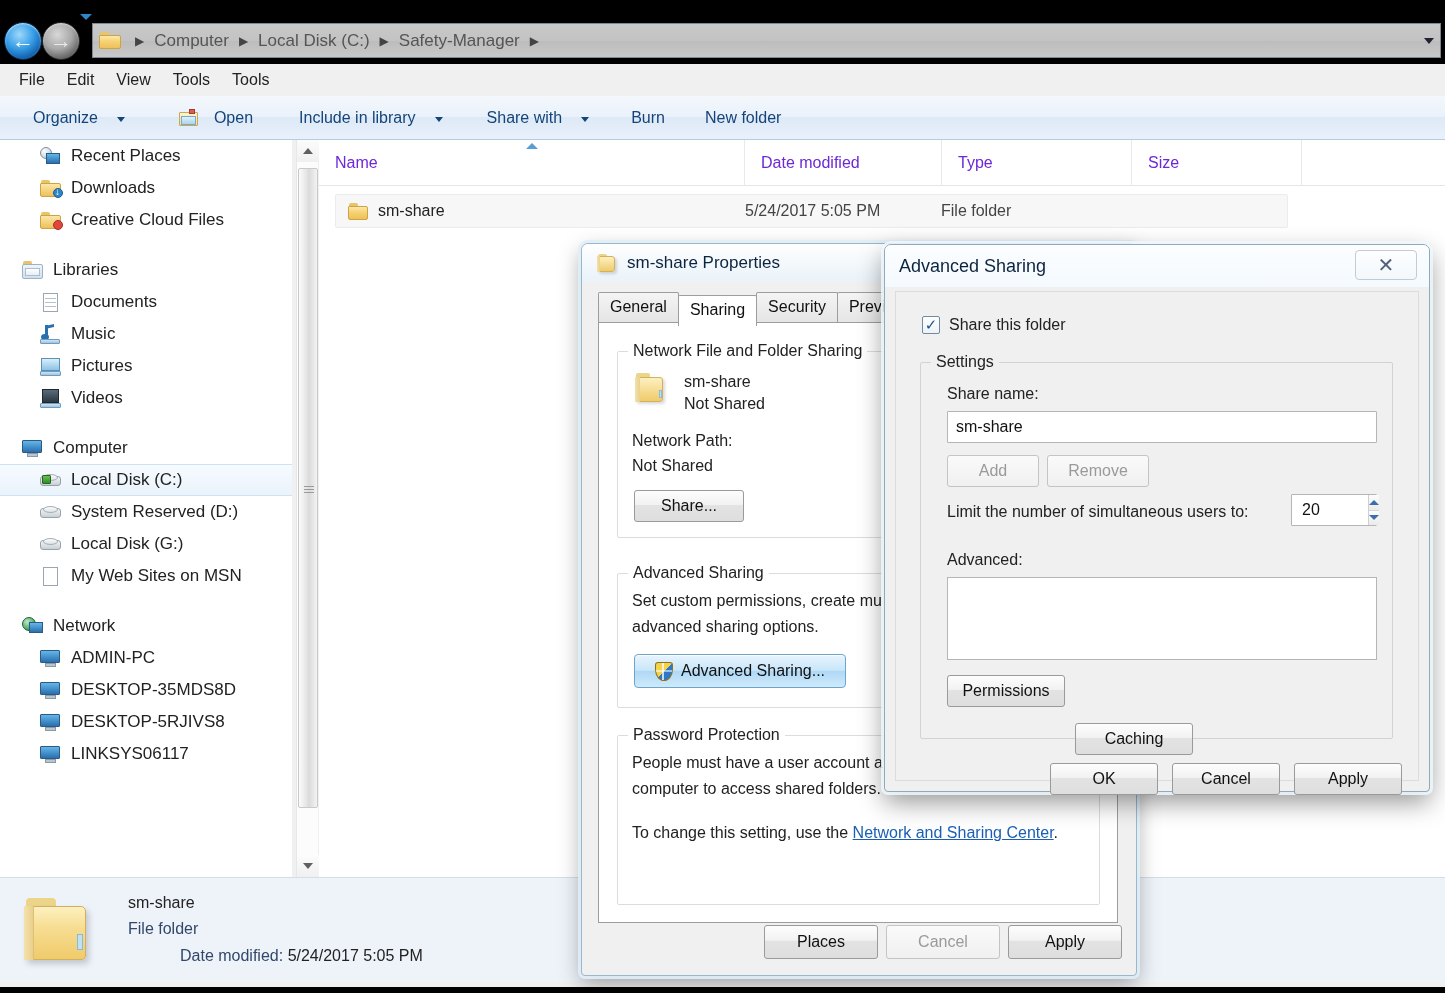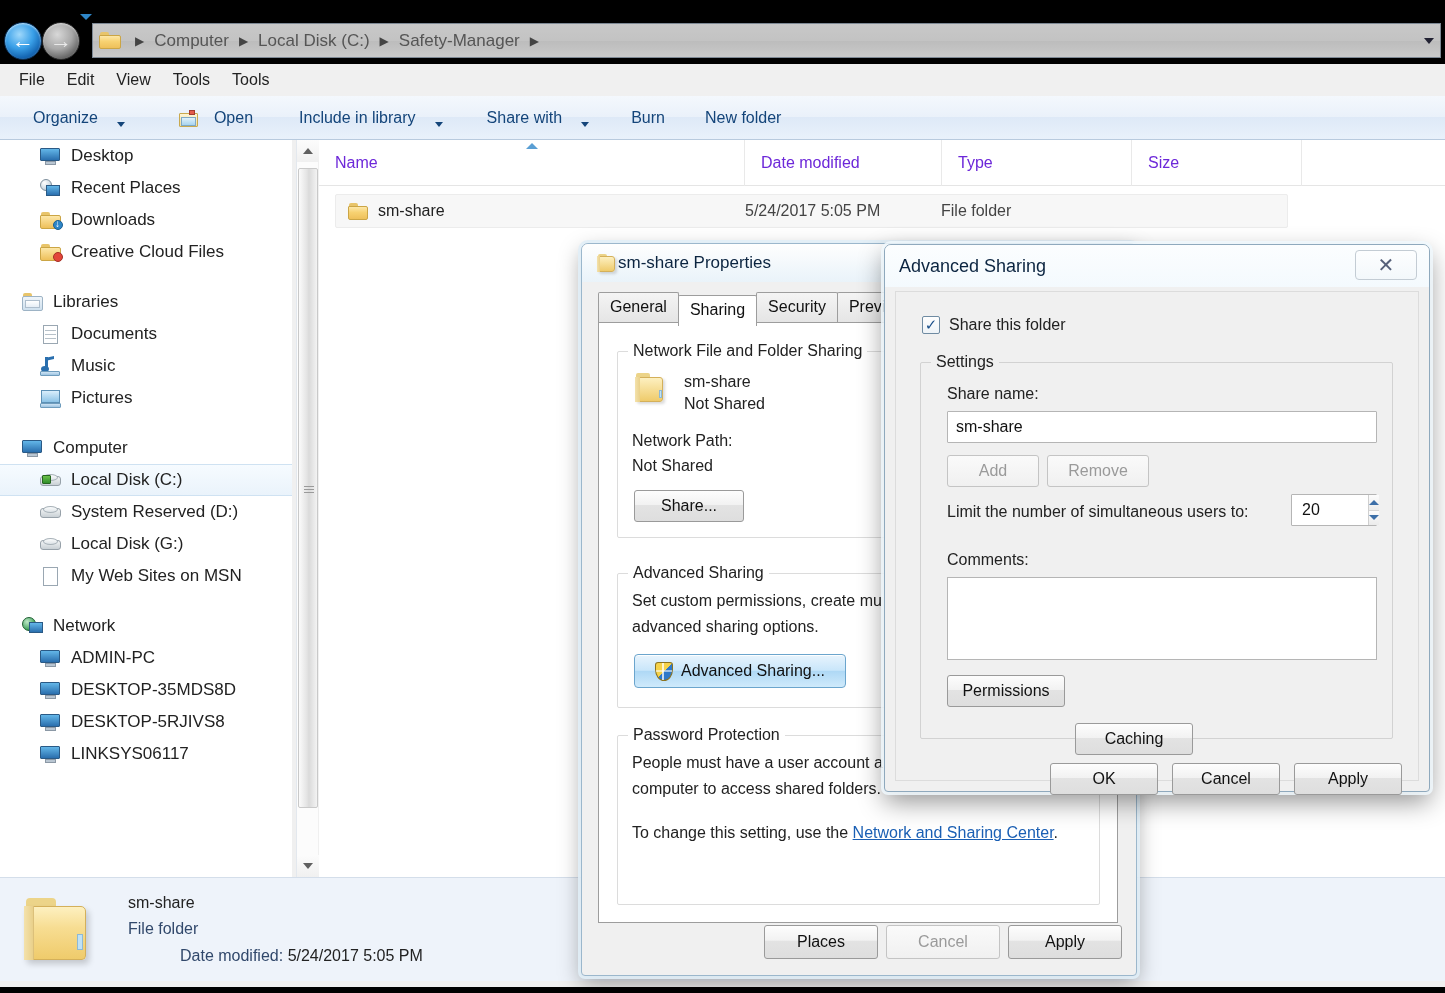--- a/index.html
+++ b/index.html
@@ -85,21 +85,21 @@
   .menuitem { font-size:16px; color:#222; padding:2px 11px; cursor:default; }
 
   
   .cmdbar {
     position:absolute; left:0; top:96px; width:1445px; height:44px;
     background: linear-gradient(to bottom, #f4f8fd 0%, #eaf1fa 48%, #dee9f7 49%, #e9f1fb 100%);
     border-bottom:1px solid #b8cade;
     display:flex; align-items:center; padding-left:14px;
   }
   .cmd {
-    display:flex; align-items:flex-end; gap:16px;
+    display:flex; align-items:center; gap:16px;
     font-size:16px; color:#14457a; padding:4px 11px; cursor:default;
     white-space:nowrap;
   }
   .cmdcaret {
     width:0;height:0;border-left:4px solid transparent;border-right:4px solid transparent;
     border-top:5px solid #14457a; margin-left:3px; margin-top:3px;
   }
   .openicon {
     width:19px;height:17px;position:relative;display:inline-block;
   }
@@ -248,21 +248,21 @@
 
   
   .propdlg {
     position:absolute; left:581px; top:243px; width:556px; height:733px;
     background:#f0f0f0;
     border:1px solid #9bb7cc; border-radius:7px 7px 4px 4px;
     box-shadow: 0 0 0 3px rgba(225,238,247,.9), 0 8px 22px rgba(0,0,0,.35);
   }
   .propdlg .dtitle {
     position:absolute; left:0; top:0; width:100%; height:38px;
-    display:flex; align-items:center; padding-left:14px; gap:0;
+    display:flex; align-items:center; padding-left:14px; gap:9px;
     background: linear-gradient(to bottom, rgba(255,255,255,.95), rgba(233,243,250,.95));
     border-radius:6px 6px 0 0;
     font-size:17px; color:#0b2440;
   }
   .tabstrip { position:absolute; left:16px; top:48px; display:flex; align-items:flex-end; }
   .tabbtn {
     font-size:16px; color:#111; padding:5px 11px 10px;
     background:linear-gradient(#f4f4f4,#e3e3e3);
     border:1px solid #9d9d9d; border-bottom:none; margin-right:-1px;
     border-radius:2px 2px 0 0; cursor:default; white-space:nowrap;
@@ -431,27 +431,20 @@
       <div class="cmd" style="margin-left:20px;">
         <span>Burn</span>
       </div>
       <div class="cmd" style="margin-left:18px;">
         <span>New folder</span>
       </div>
     </div>
 
     <div class="navpane">
       <div class="navrow lvl2">
-        <span class="nicon ic-monitor">
-            <i class="scr"></i>
-            <i class="base"></i>
-          </span>
-        <span>Desktop</span>
-      </div>
-      <div class="navrow lvl2">
         <span class="nicon ic-recent">
             <i class="clk"></i>
             <i class="mon"></i>
           </span>
         <span>Recent Places</span>
       </div>
       <div class="navrow lvl2">
         <span class="nicon ic-folder">
             <i class="tab"></i>
             <i class="bd"></i>
@@ -495,20 +488,27 @@
             <i class="pl"></i>
           </span>
         <span>Music</span>
       </div>
       <div class="navrow lvl2">
         <span class="nicon ic-pic">
             <i class="fr"></i>
             <i class="pl"></i>
           </span>
         <span>Pictures</span>
+      </div>
+      <div class="navrow lvl2">
+        <span class="nicon ic-vid">
+            <i class="fr"></i>
+            <i class="pl"></i>
+          </span>
+        <span>Videos</span>
       </div>
 
       <div class="navspacer"></div>
 
       <div class="navrow lvl1">
         <span class="nicon ic-monitor">
             <i class="scr"></i>
             <i class="base"></i>
           </span>
         <span>Computer</span>
@@ -749,21 +749,21 @@
           <div class="spinbtns">
             <div class="spinb">
                 <span class="tri-up"></span>
               </div>
             <div class="spinb">
                 <span class="tri-down"></span>
               </div>
           </div>
         </div>
 
-        <div class="txt" style="position:absolute; left:26px; top:188px;">Comments:</div>
+        <div class="txt" style="position:absolute; left:26px; top:188px;">Advanced:</div>
         <div class="commentsbox" style="position:absolute; left:26px; top:214px; width:430px; height:83px;"></div>
 
         <div class="btn" style="position:absolute; left:26px; top:312px; width:118px; height:32px;">Permissions</div>
         <div class="btn" style="position:absolute; left:154px; top:312px; width:118px; height:32px;margin-top:48px;">Caching</div>
       </div>
 
       <div class="btn" style="position:absolute; left:154px; top:471px; width:108px; height:32px;">OK</div>
       <div class="btn" style="position:absolute; left:276px; top:471px; width:108px; height:32px;">Cancel</div>
       <div class="btn" style="position:absolute; left:398px; top:471px; width:108px; height:32px;">Apply</div>
     </div>

